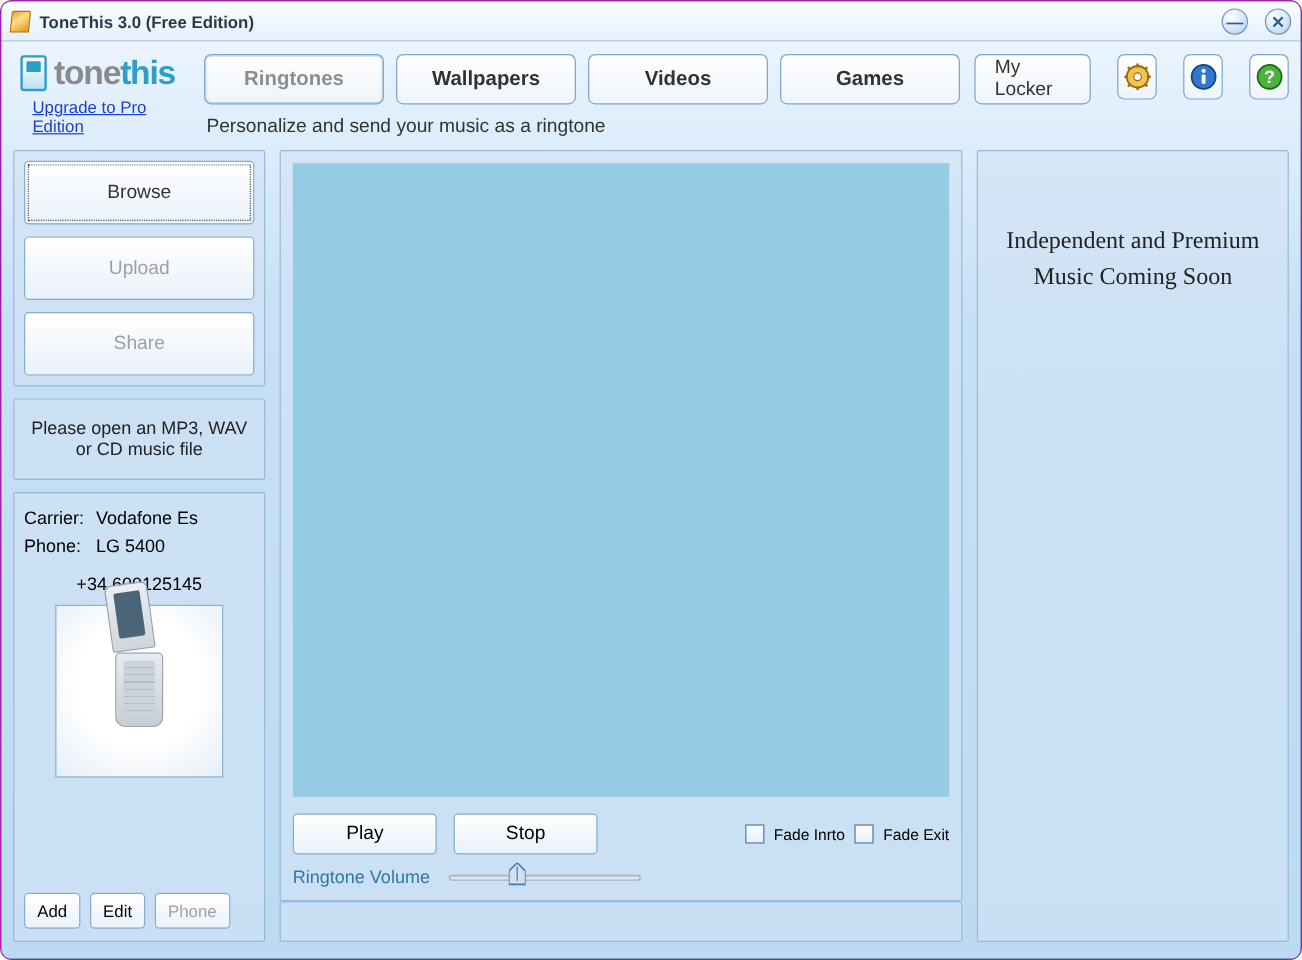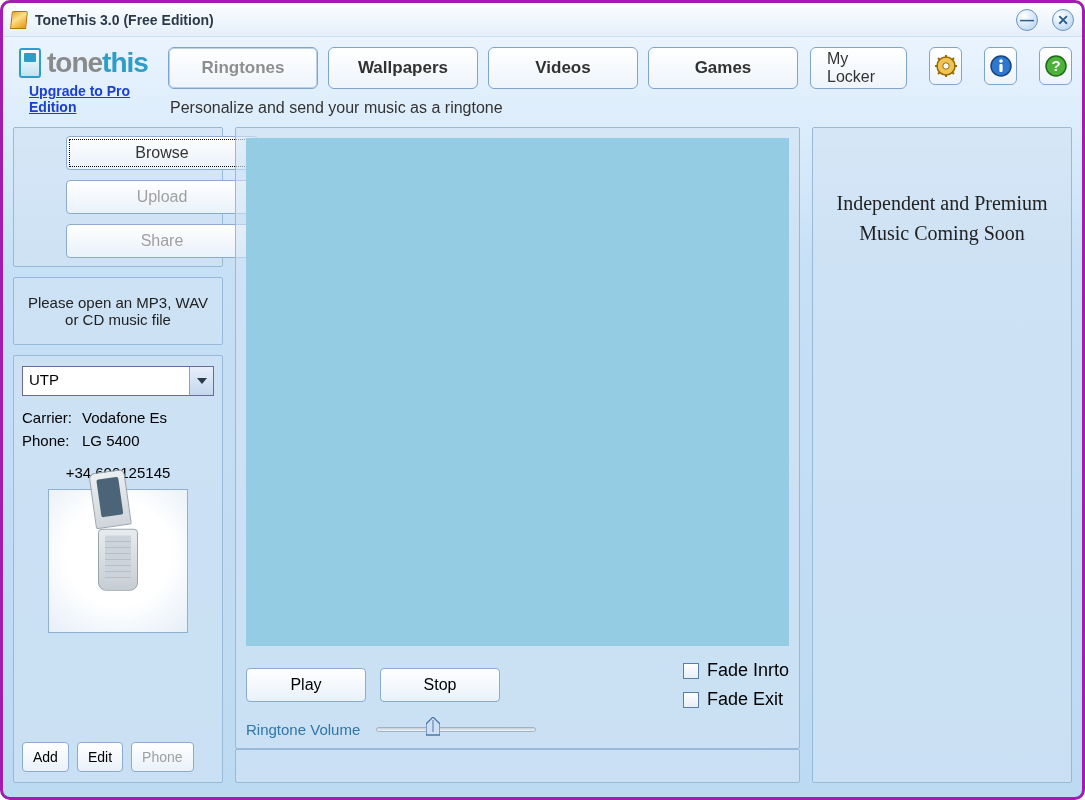--- a/index.html
+++ b/index.html
@@ -10,21 +10,21 @@
     background: #fff;
     color: #000;
     width: 1085px;
     height: 800px;
     overflow: hidden;
   }
   .window {
     width: 1085px;
     height: 800px;
     background: #0c4a6e;
-    border: 3px solid #a21caf;
+    border: 1px solid #a21caf;
     border-radius: 10px;
     overflow: hidden;
     display: flex;
     flex-direction: column;
   }
   .titlebar {
     height: 34px;
     background: linear-gradient(#fdfeff, #e4effb);
     display: flex;
     align-items: center;
@@ -72,21 +72,21 @@
   .logo .accent { color: #2e9ec9; font-weight: bold; }
   .logo .phone-icon {
     width: 22px; height: 30px;
     background: linear-gradient(#fff,#bfe2f2); border: 2px solid #2e9ec9;
     border-radius: 3px; position: relative;
   }
   .logo .phone-icon::before {
     content:""; position:absolute; left:3px; top:3px; right:3px; height:9px;
     background:#2e9ec9; border-radius:1px;
   }
-  .upgrade-link { color:#1a3fd1; font-size:14px; text-decoration: underline; cursor:pointer; margin: 4px 0 0 16px; display:inline-block;font-weight:bold;}
+  .upgrade-link { color:#1a3fd1; font-size:14px; text-decoration: underline; cursor:pointer; margin: 4px 0 0 16px; display:inline-block;}
   .tabs-row { flex:1; display:flex; align-items:flex-start; gap:12px; }
   .main-tabs { display:flex; gap:10px; }
   .tab-btn {
     min-width: 150px; height: 42px;
     background: linear-gradient(#ffffff,#eef4fb);
     border: 1px solid #7da5cf; border-radius: 6px;
     font-size: 17px; font-weight: bold; color:#323232;
     display:flex; align-items:center; justify-content:center;
     cursor:pointer;
   }
@@ -107,24 +107,24 @@
   .subtitle { font-family: "Comic Sans MS", "Segoe Script", cursive, sans-serif; font-size:16px; color:#333; margin: 4px 0 0 2px; }
 
   .main-row { flex:1; display:flex; gap:12px; min-height:0;}
   .sidebar { width: 210px; display:flex; flex-direction:column; gap:10px;}
   .panel {
     background: rgba(210,227,243,0.6);
     border:1px solid #99b9d8; border-radius:2px;
     padding:8px;
   }
   .big-btn {
-    width:100%; height:34px;
+    width:100%; height:53px;
     background: linear-gradient(#ffffff,#e9f1fa);
     border:1px solid #8bacd0; border-radius:4px;
-    font-size:16px; color:#333; cursor:pointer; margin-bottom:10px;margin-left:44px;
+    font-size:16px; color:#333; cursor:pointer; margin-bottom:10px;
   }
   .big-btn.disabled { color:#a0a0a0; cursor:default; }
   .big-btn.focused { outline:1px dotted #000; outline-offset:-4px; }
   .hint-panel { text-align:center; font-size:15px; padding:16px 6px; color:#222;}
   .profile-panel { padding:10px 8px; flex:1; display:flex; flex-direction:column;}
   .combo {
     display:flex; height:30px; border:1px solid #6a6a9a; background:#fff;
     margin-bottom:10px;
   }
   .combo .val { flex:1; padding:4px 6px; font-size:15px;}
@@ -170,21 +170,21 @@
     width:120px; height:34px;
     background:linear-gradient(#ffffff,#e9f1fa);
     border:1px solid #8bacd0; border-radius:4px; font-size:16px; cursor:pointer;
   }
   .vol-row{display:flex;align-items:center;gap:16px;margin-top:10px;}
   .vol-label{color:#2f77a8;font-size:15px;}
   .slider{position:relative;width:160px;height:18px;}
   .slider .track{position:absolute;left:0;right:0;top:7px;height:5px;background:linear-gradient(#c4cfda,#eef3f8);border:1px solid #9fb2c5;border-radius:3px;}
   .slider .thumb{position:absolute;top:-3px;left:50px;width:14px;height:22px;}
   .slider .thumb svg{display:block;}
-  .checks{margin-left:auto;display:flex;flex-direction:column;gap:8px;font-size:18px;text-align:right;}
+  .checks{margin-left:auto;display:flex;gap:8px;font-size:13px;text-align:right;}
   .chk{display:flex;align-items:center;gap:8px;cursor:pointer;}
   .chk .box{width:16px;height:16px;border:1px solid #5a7ea5;background:linear-gradient(#fff,#e6eef6);}
   .status.panel{height:34px;}
 
   .right-col.panel{width:260px;display:flex;align-items:flex-start;justify-content:center;padding-top:60px;}
   .promo{font-family: Georgia, "Times New Roman", serif;font-size:20px;color:#222;text-align:center;line-height:1.5;}
 </style>
 </head>
 <body>
 
@@ -254,28 +254,20 @@
 
     <div class="main-row">
       <div class="sidebar">
         <div class="panel">
           <button class="big-btn focused">Browse</button>
           <button class="big-btn disabled">Upload</button>
           <button class="big-btn disabled" style="margin-bottom:0">Share</button>
         </div>
         <div class="panel hint-panel">Please open an MP3, WAV or CD music file</div>
         <div class="panel profile-panel">
-          <div class="combo">
-            <div class="val">UTP</div>
-            <div class="arrow">
-              <svg width="10" height="6" viewBox="0 0 10 6">
-                  <polygon points="0,0 10,0 5,6" fill="#2b3a4a"></polygon>
-                </svg>
-            </div>
-          </div>
           <div class="kv"><span class="k">Carrier:</span><span>Vodafone Es</span></div>
           <div class="kv"><span class="k">Phone:</span><span>LG 5400</span></div>
           <div class="phone-number">+34 600125145</div>
           <div class="phone-img">
             <div class="flip-phone">
                 <div class="flip-top"></div>
                 <div class="flip-body"></div>
               </div>
           </div>
           <div class="btn-row">

